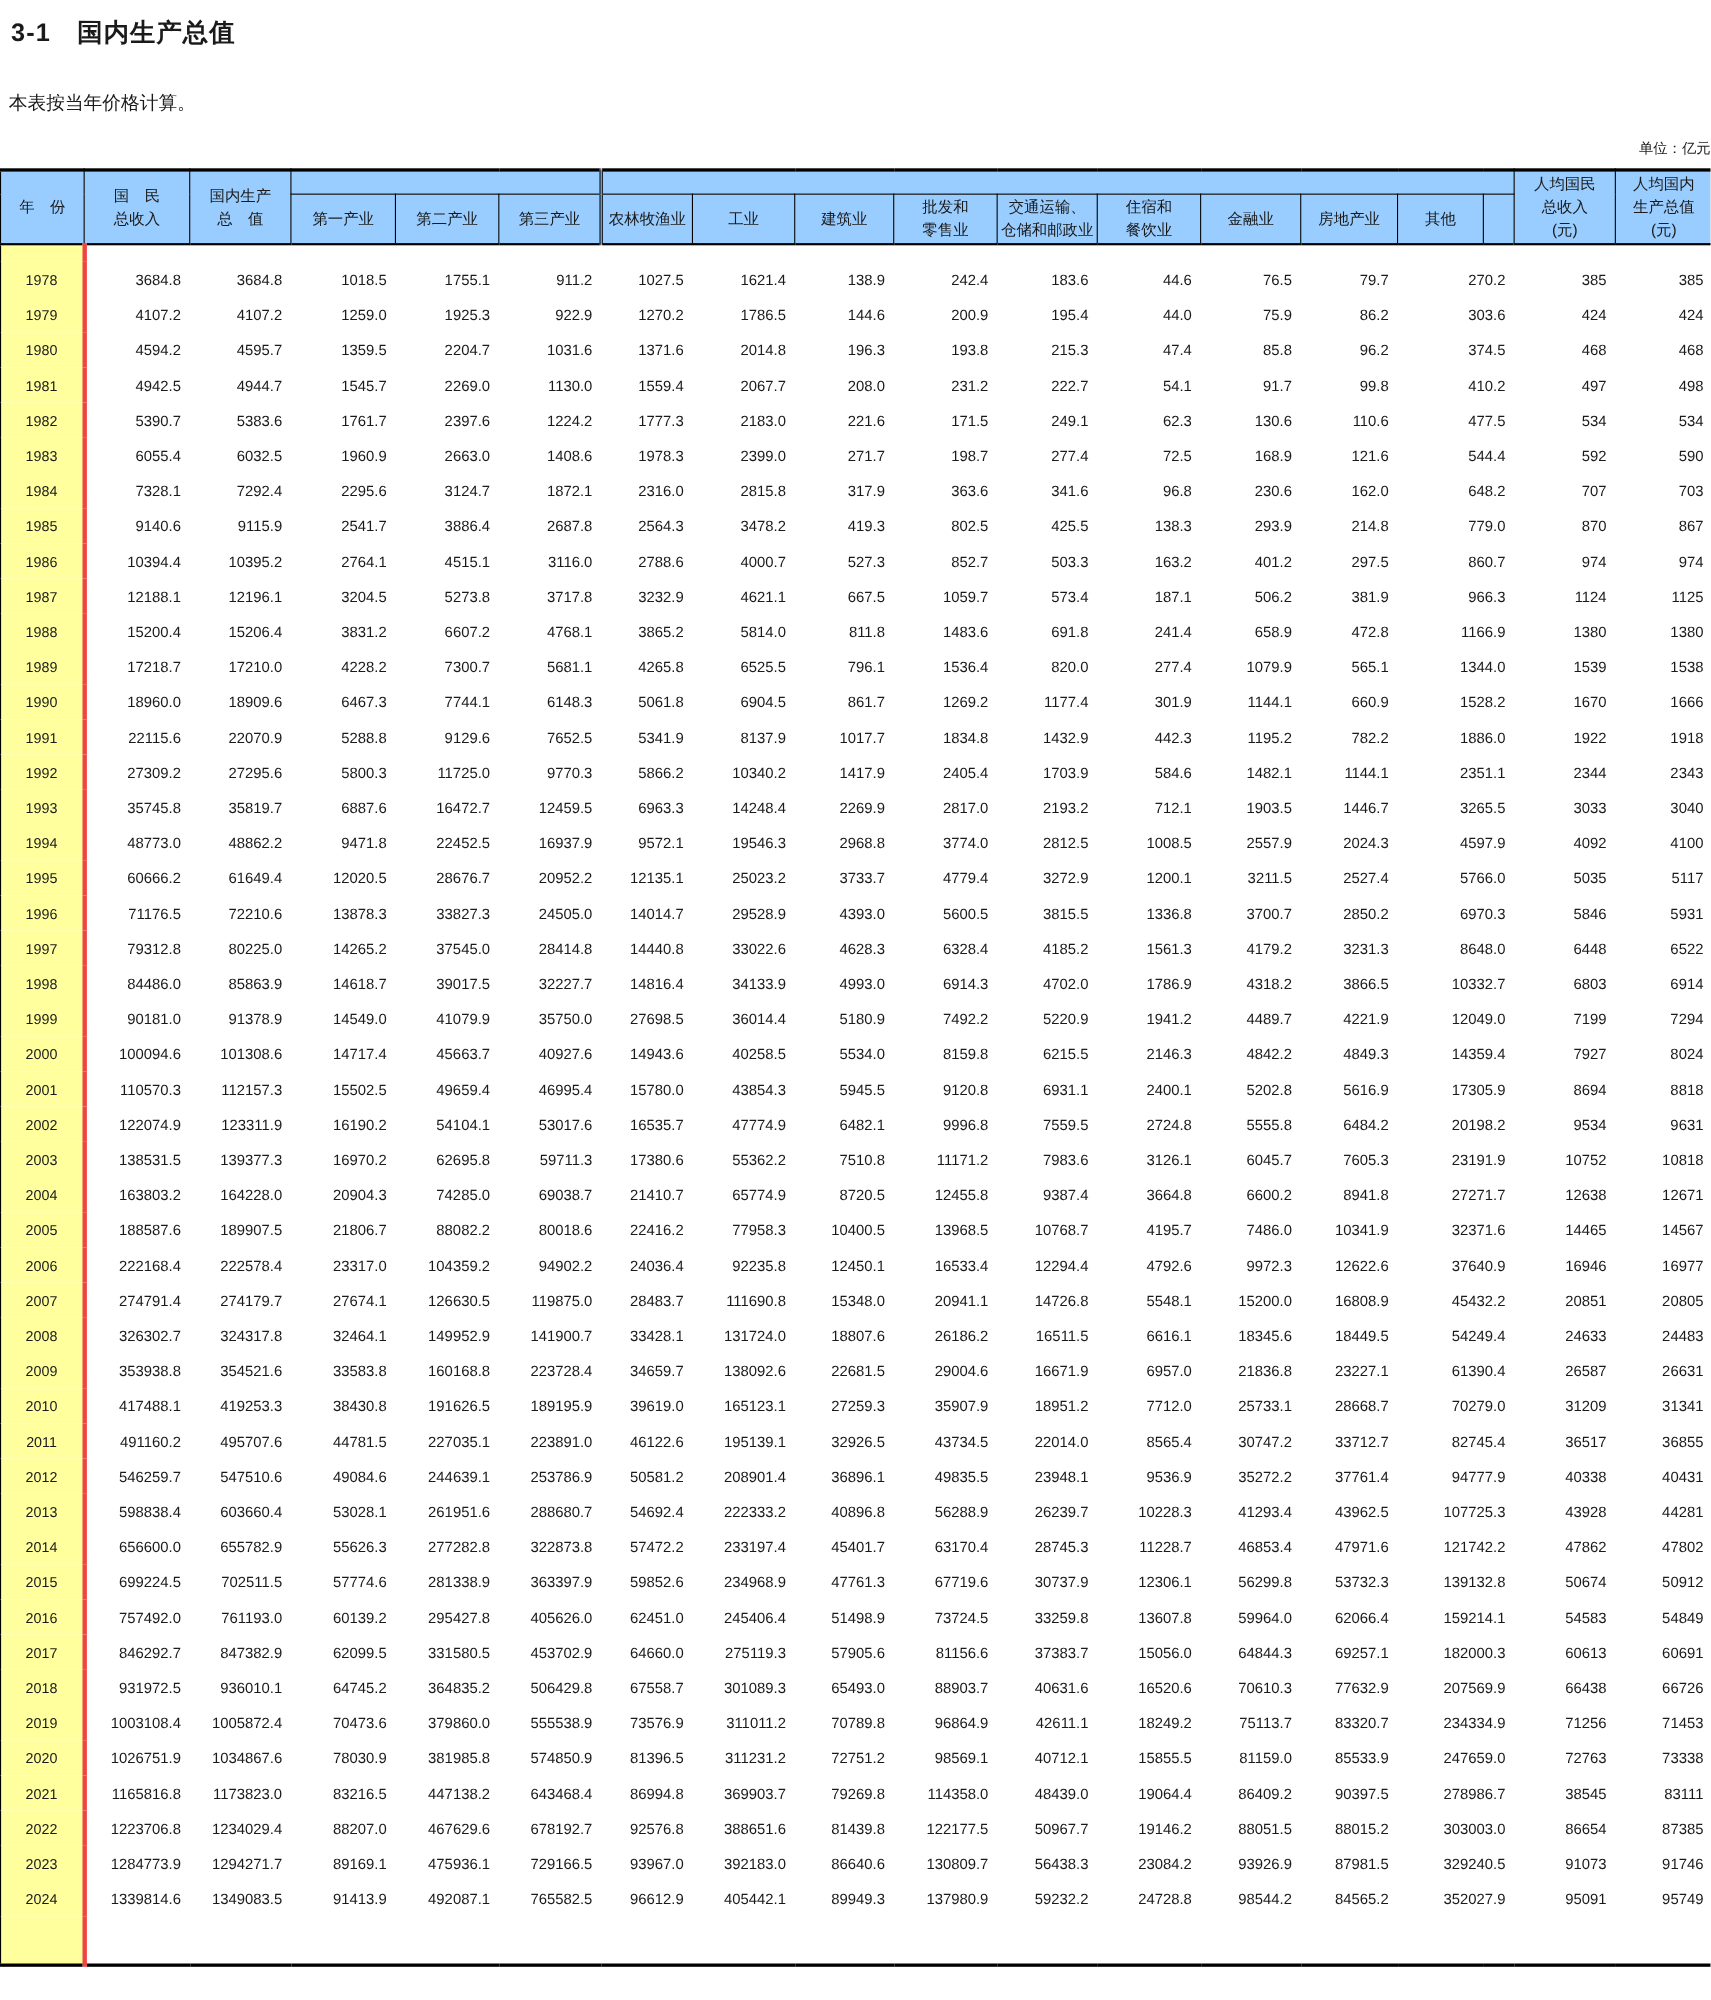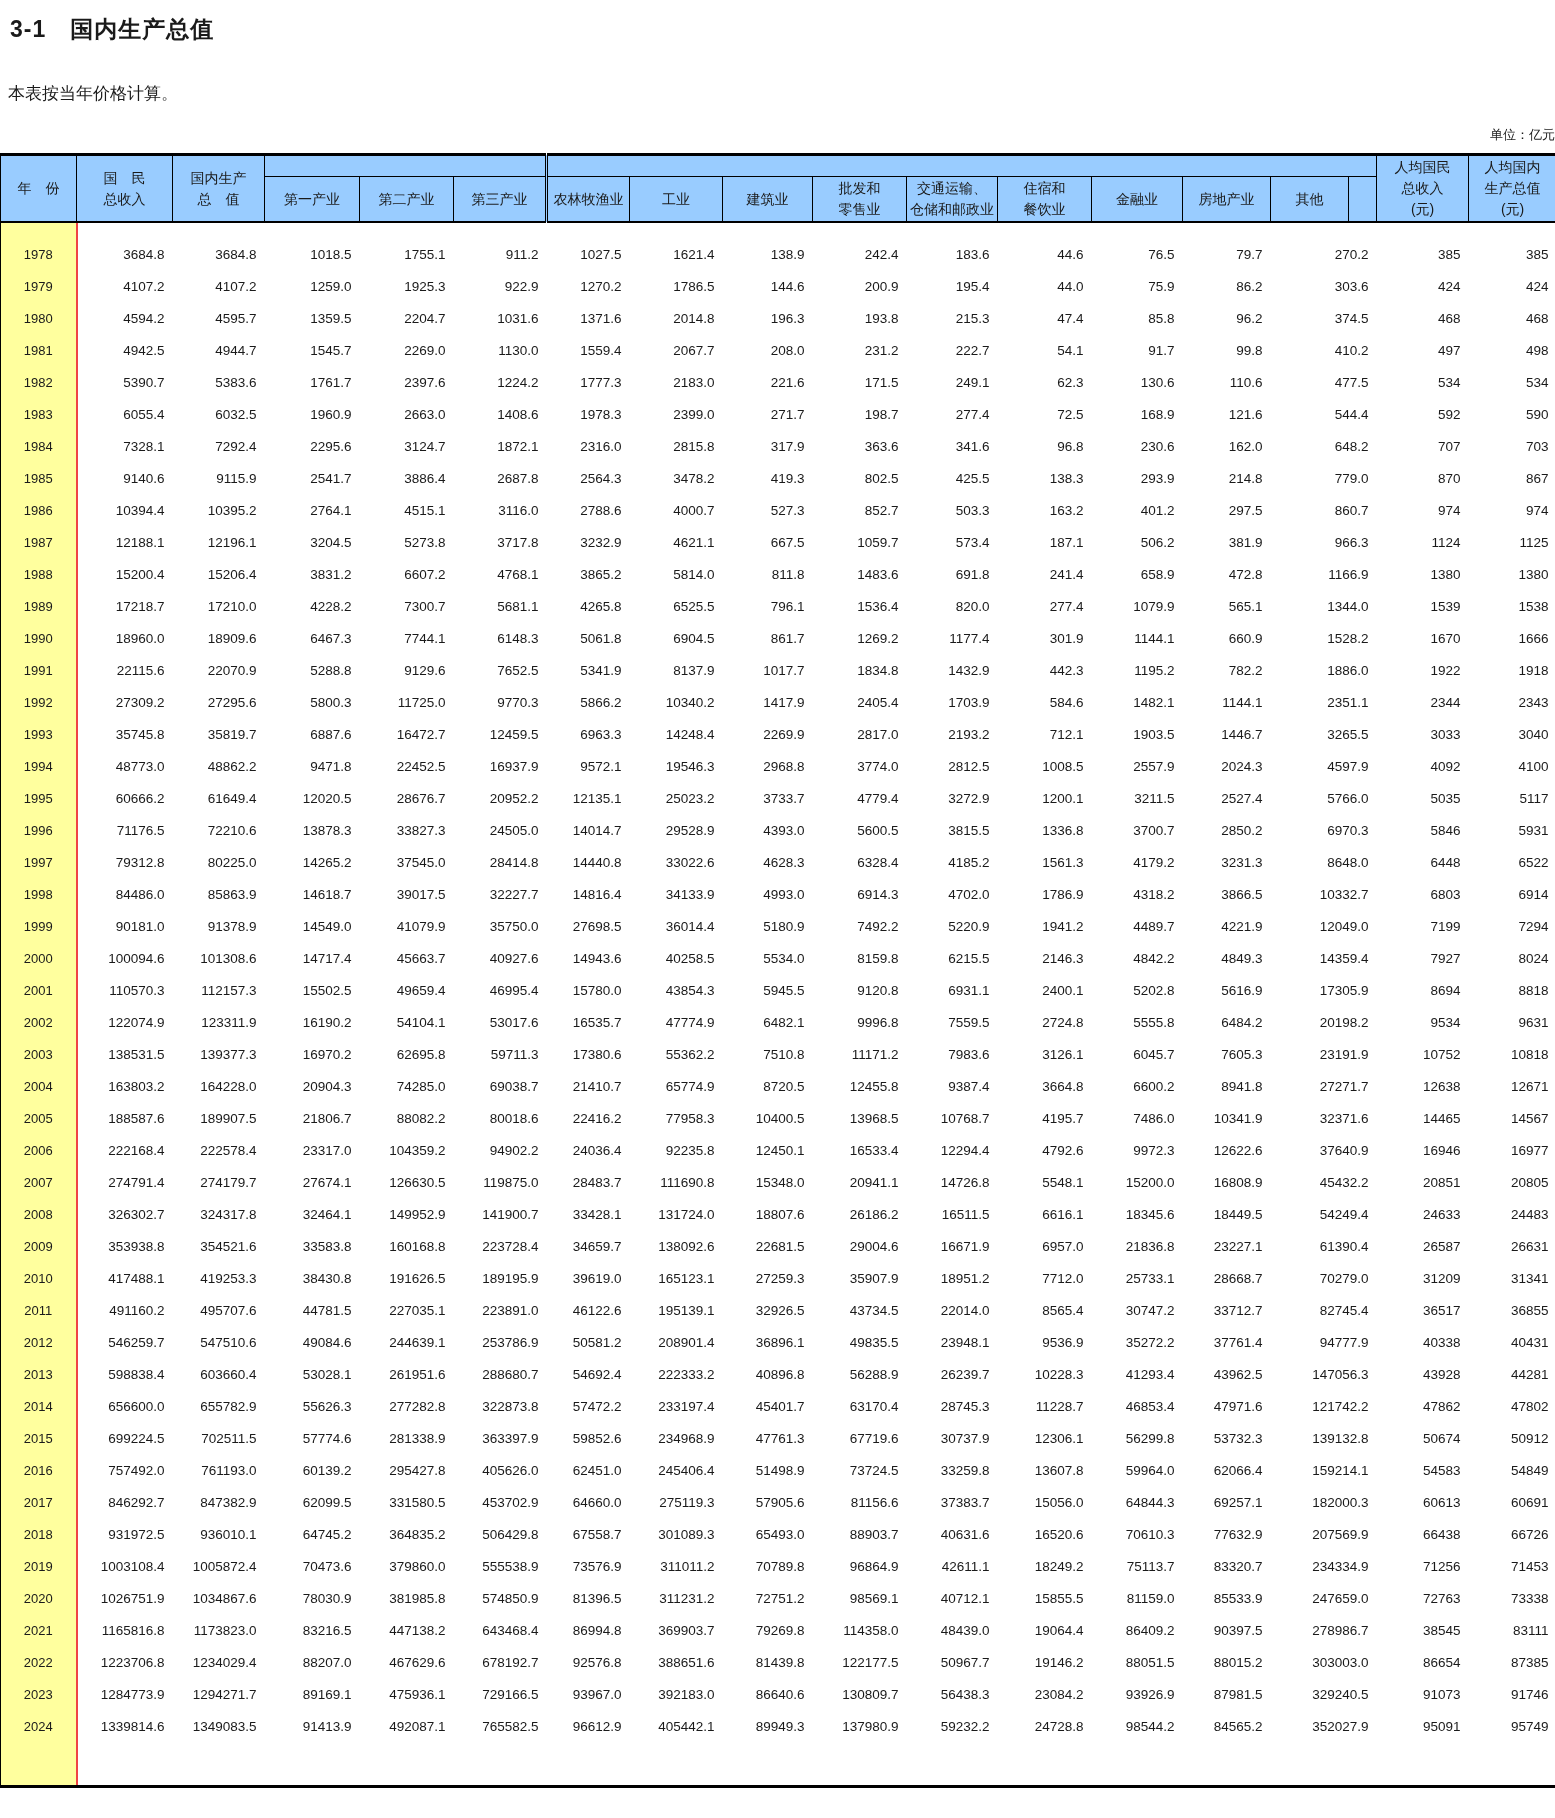--- a/index.html
+++ b/index.html
@@ -38,21 +38,21 @@
   thead tr.sub-row th { border-bottom:2px solid #000; }
   thead th[rowspan] { border-bottom:2px solid #000; }
   th.dbl { border-left:3px double #000; }
 
   tbody td { border:none; font-size:13.5px; vertical-align:middle; }
   tr.gap-top td    { height:13px; }
   tr.gap-bottom td { height:41px; }
   td.year-cell {
     background:#FFFF9E;
     border-left:1px solid #000;
-    border-right:2px solid #ef4444;
+    border-right:4px solid #ef4444;
     text-align:center;
     font-size:13px;
   }
   td.num { text-align:right; padding-right:8px; }
   #rows tr { height:32px; }
 
   .footnote { font-size:13px; padding:40px 0 0 8px; }
 </style>
 </head>
 <body>
@@ -797,21 +797,21 @@
         <td class="num">261951.6</td>
         <td class="num">288680.7</td>
         <td class="num">54692.4</td>
         <td class="num">222333.2</td>
         <td class="num">40896.8</td>
         <td class="num">56288.9</td>
         <td class="num">26239.7</td>
         <td class="num">10228.3</td>
         <td class="num">41293.4</td>
         <td class="num">43962.5</td>
-        <td class="num" colspan="2">147056.3</td>
+        <td class="num" colspan="2">107725.3</td>
         <td class="num">43928</td>
         <td class="num">44281</td>
       </tr>
       <tr>
         <td class="year-cell">2014</td>
         <td class="num">656600.0</td>
         <td class="num">655782.9</td>
         <td class="num">55626.3</td>
         <td class="num">277282.8</td>
         <td class="num">322873.8</td>

